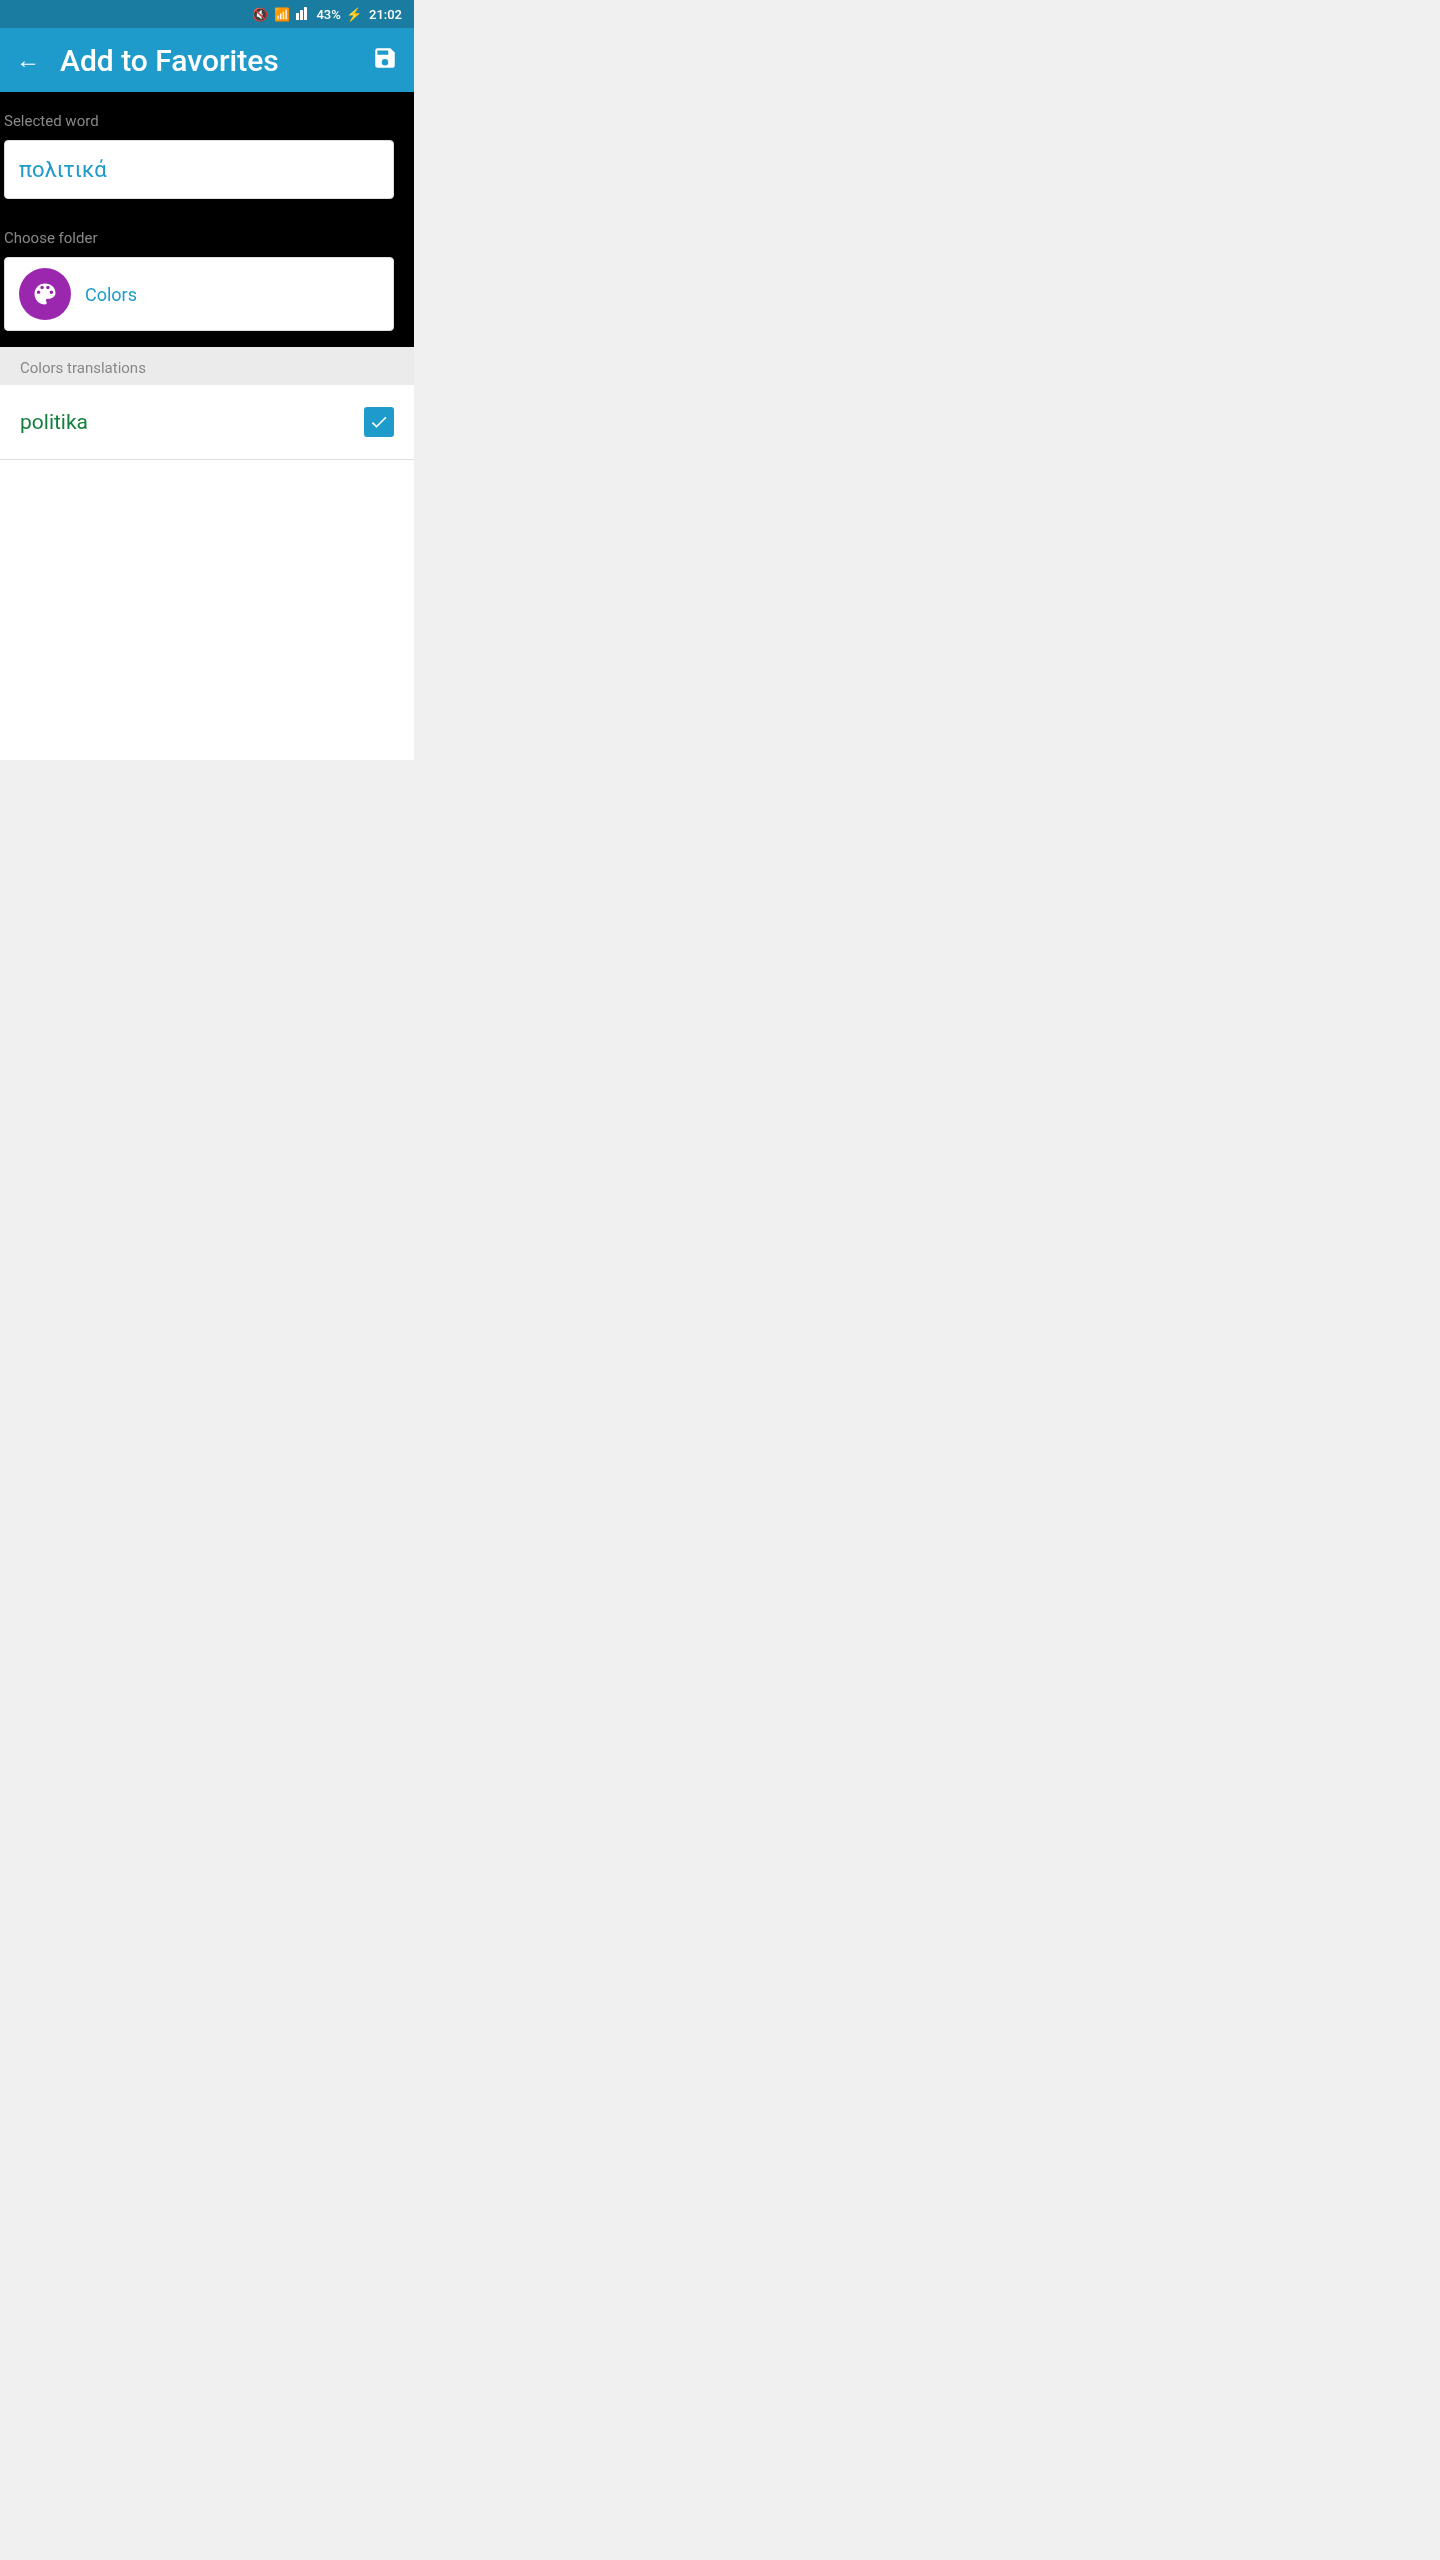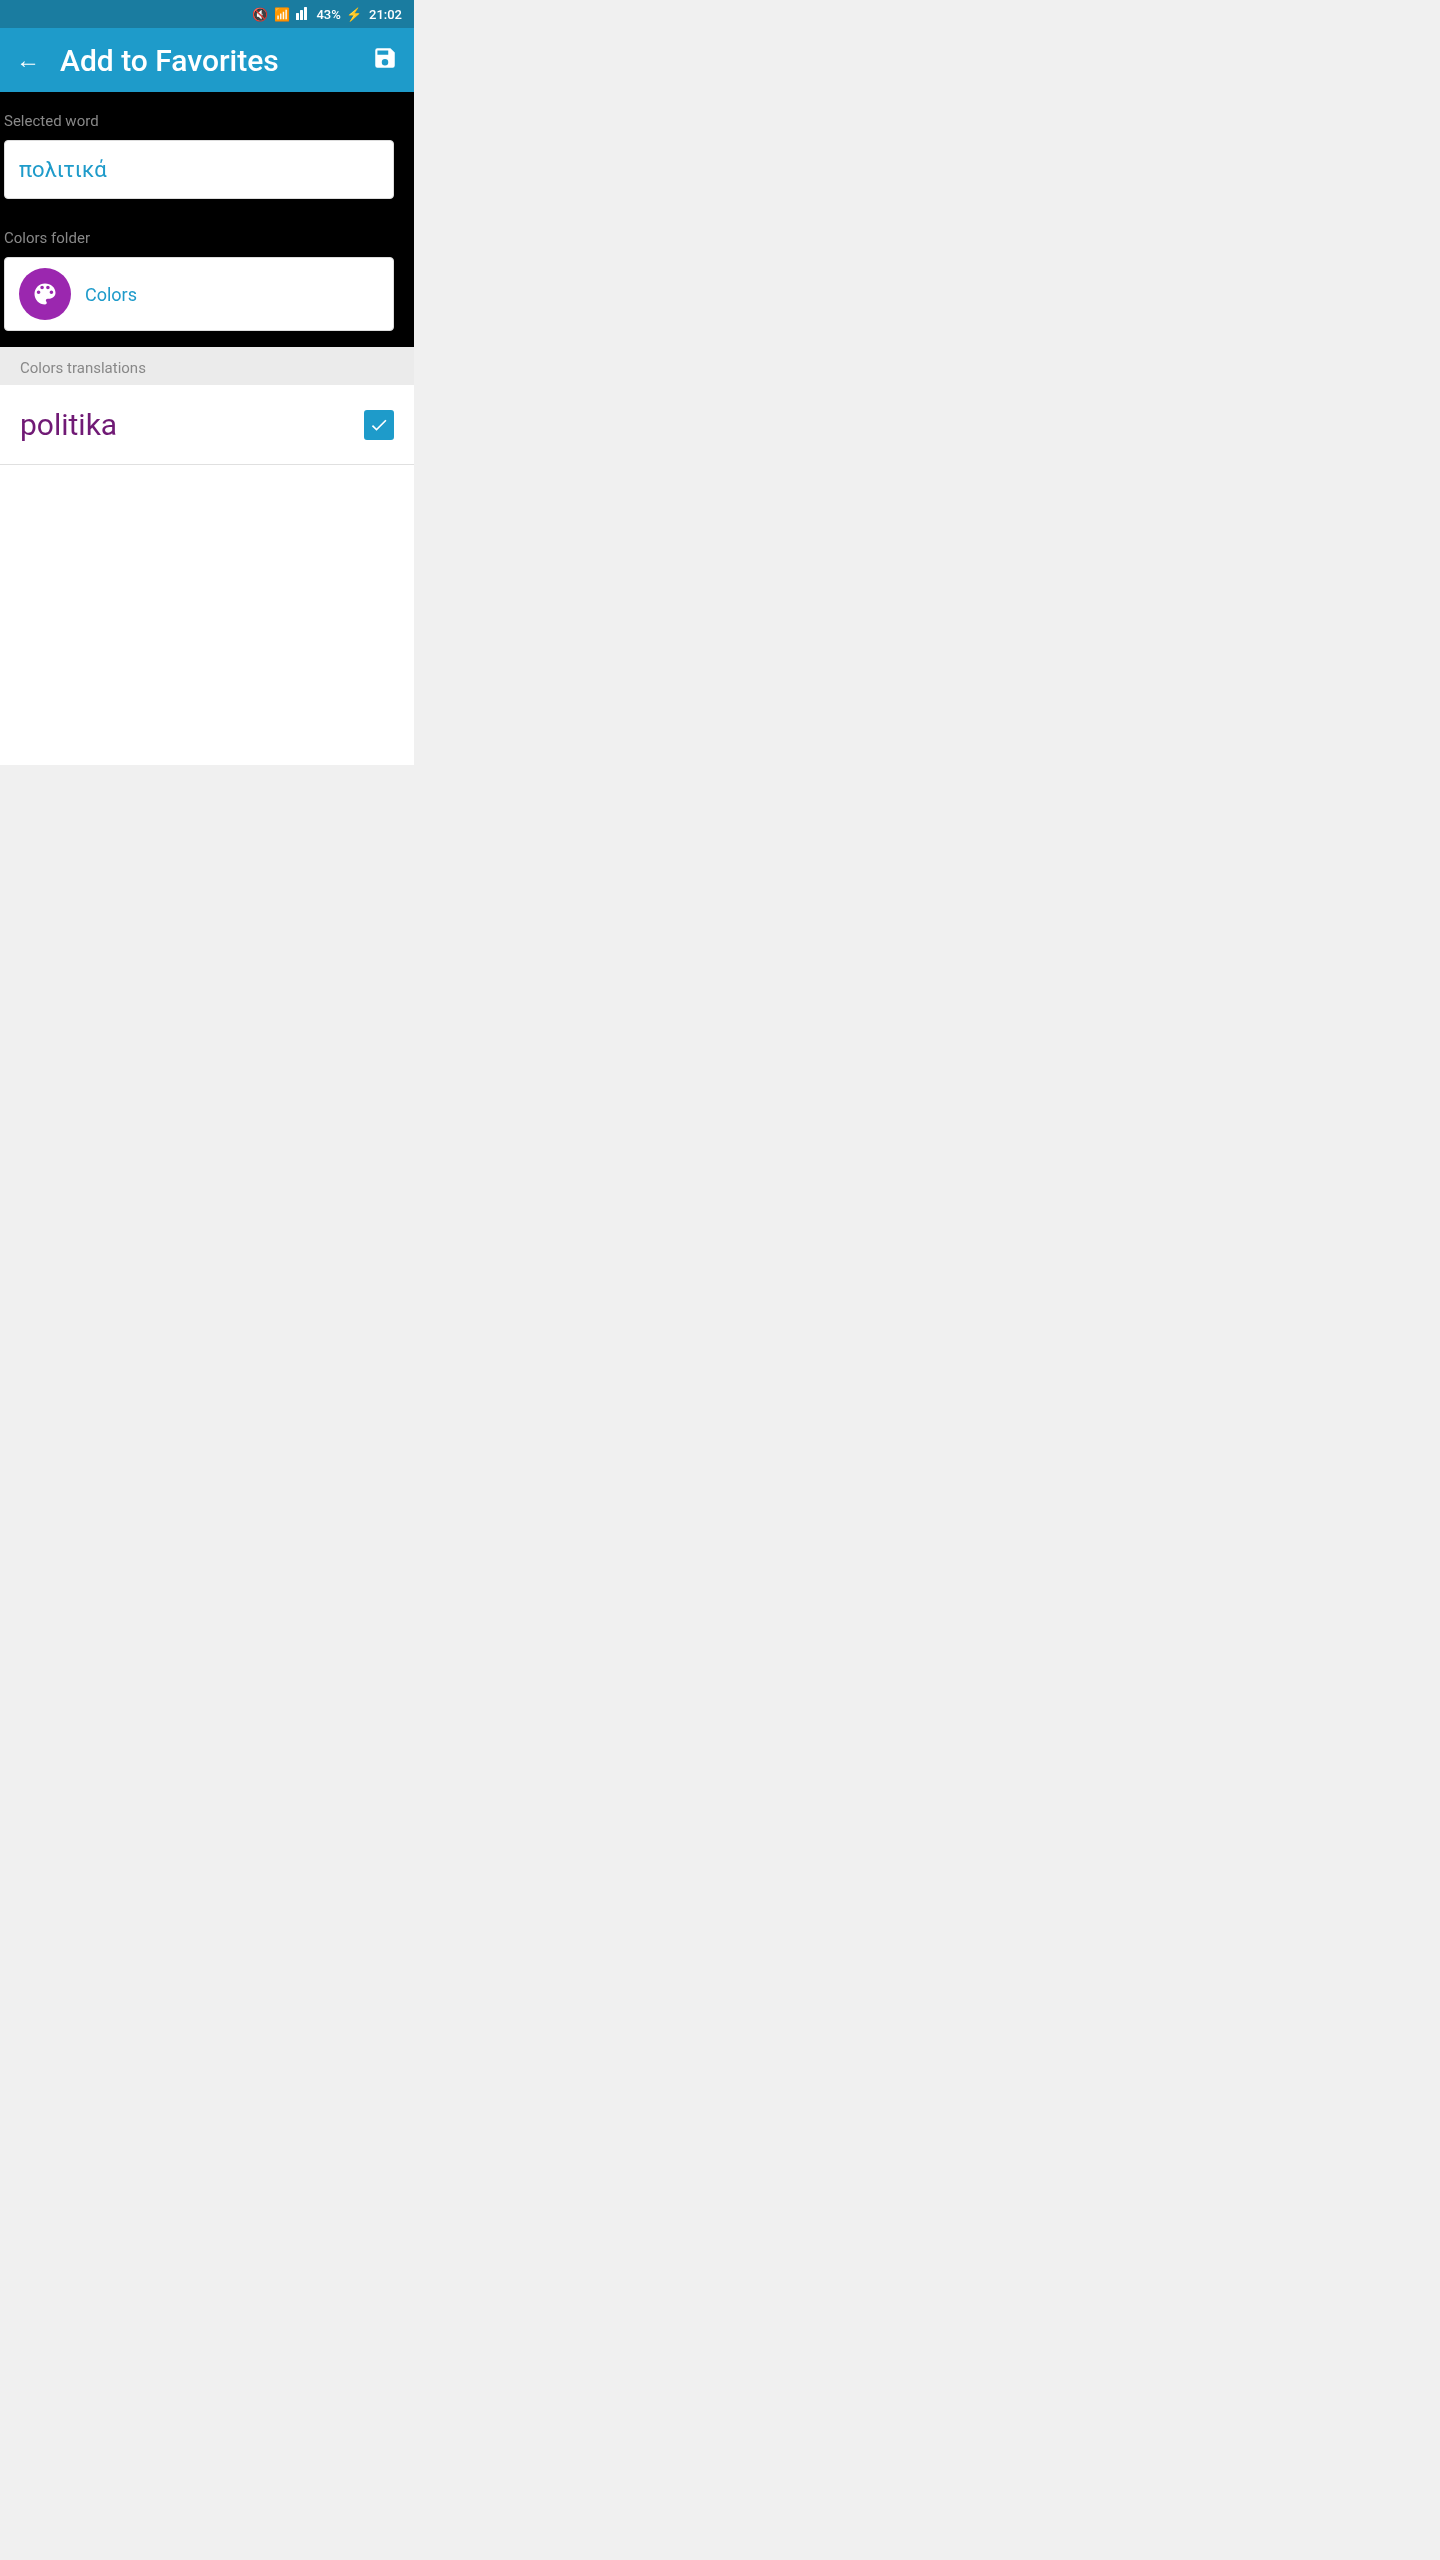--- a/index.html
+++ b/index.html
@@ -145,22 +145,22 @@
       padding: 22px 20px;
       border-bottom: 1px solid #e0e0e0;
       cursor: pointer;
     }
 
     .translation-item:last-child {
       border-bottom: 1px solid #e0e0e0;
     }
 
     .translation-text {
-      color: #701a75;
-      font-size: 30px;
+      color: #15803d;
+      font-size: 21px;
     }
 
     .checkbox-checked {
       width: 30px;
       height: 30px;
       background: #1e9bca;
       border: 2px solid #1e9bca;
       border-radius: 3px;
       display: flex;
       align-items: center;
@@ -215,21 +215,21 @@
 </div>
 
 <div class="content-section">
   <div class="section-label">Selected word</div>
   <div class="input-field">
     <span class="input-field-text">πολιτικά</span>
   </div>
 </div>
 
 <div class="content-section" style="padding-top: 14px;">
-  <div class="section-label">Colors folder</div>
+  <div class="section-label">Choose folder</div>
   <div class="folder-field">
     <div class="folder-icon-circle">
       <svg viewBox="0 0 24 24" fill="white">
         <path d="M12 3c-4.97 0-9 4.03-9 9s4.03 9 9 9c.83 0 1.5-.67 1.5-1.5 0-.39-.15-.74-.39-1.01-.23-.26-.38-.61-.38-.99 0-.83.67-1.5 1.5-1.5H16c2.76 0 5-2.24 5-5 0-4.42-4.03-8-9-8zm-5.5 9c-.83 0-1.5-.67-1.5-1.5S5.67 9 6.5 9 8 9.67 8 10.5 7.33 12 6.5 12zm3-4C8.67 8 8 7.33 8 6.5S8.67 5 9.5 5s1.5.67 1.5 1.5S10.33 8 9.5 8zm5 0c-.83 0-1.5-.67-1.5-1.5S13.67 5 14.5 5s1.5.67 1.5 1.5S15.33 8 14.5 8zm3 4c-.83 0-1.5-.67-1.5-1.5S16.67 9 17.5 9s1.5.67 1.5 1.5-.67 1.5-1.5 1.5z"></path>
       </svg>
     </div>
     <span class="folder-name">Colors</span>
   </div>
 </div>
 

